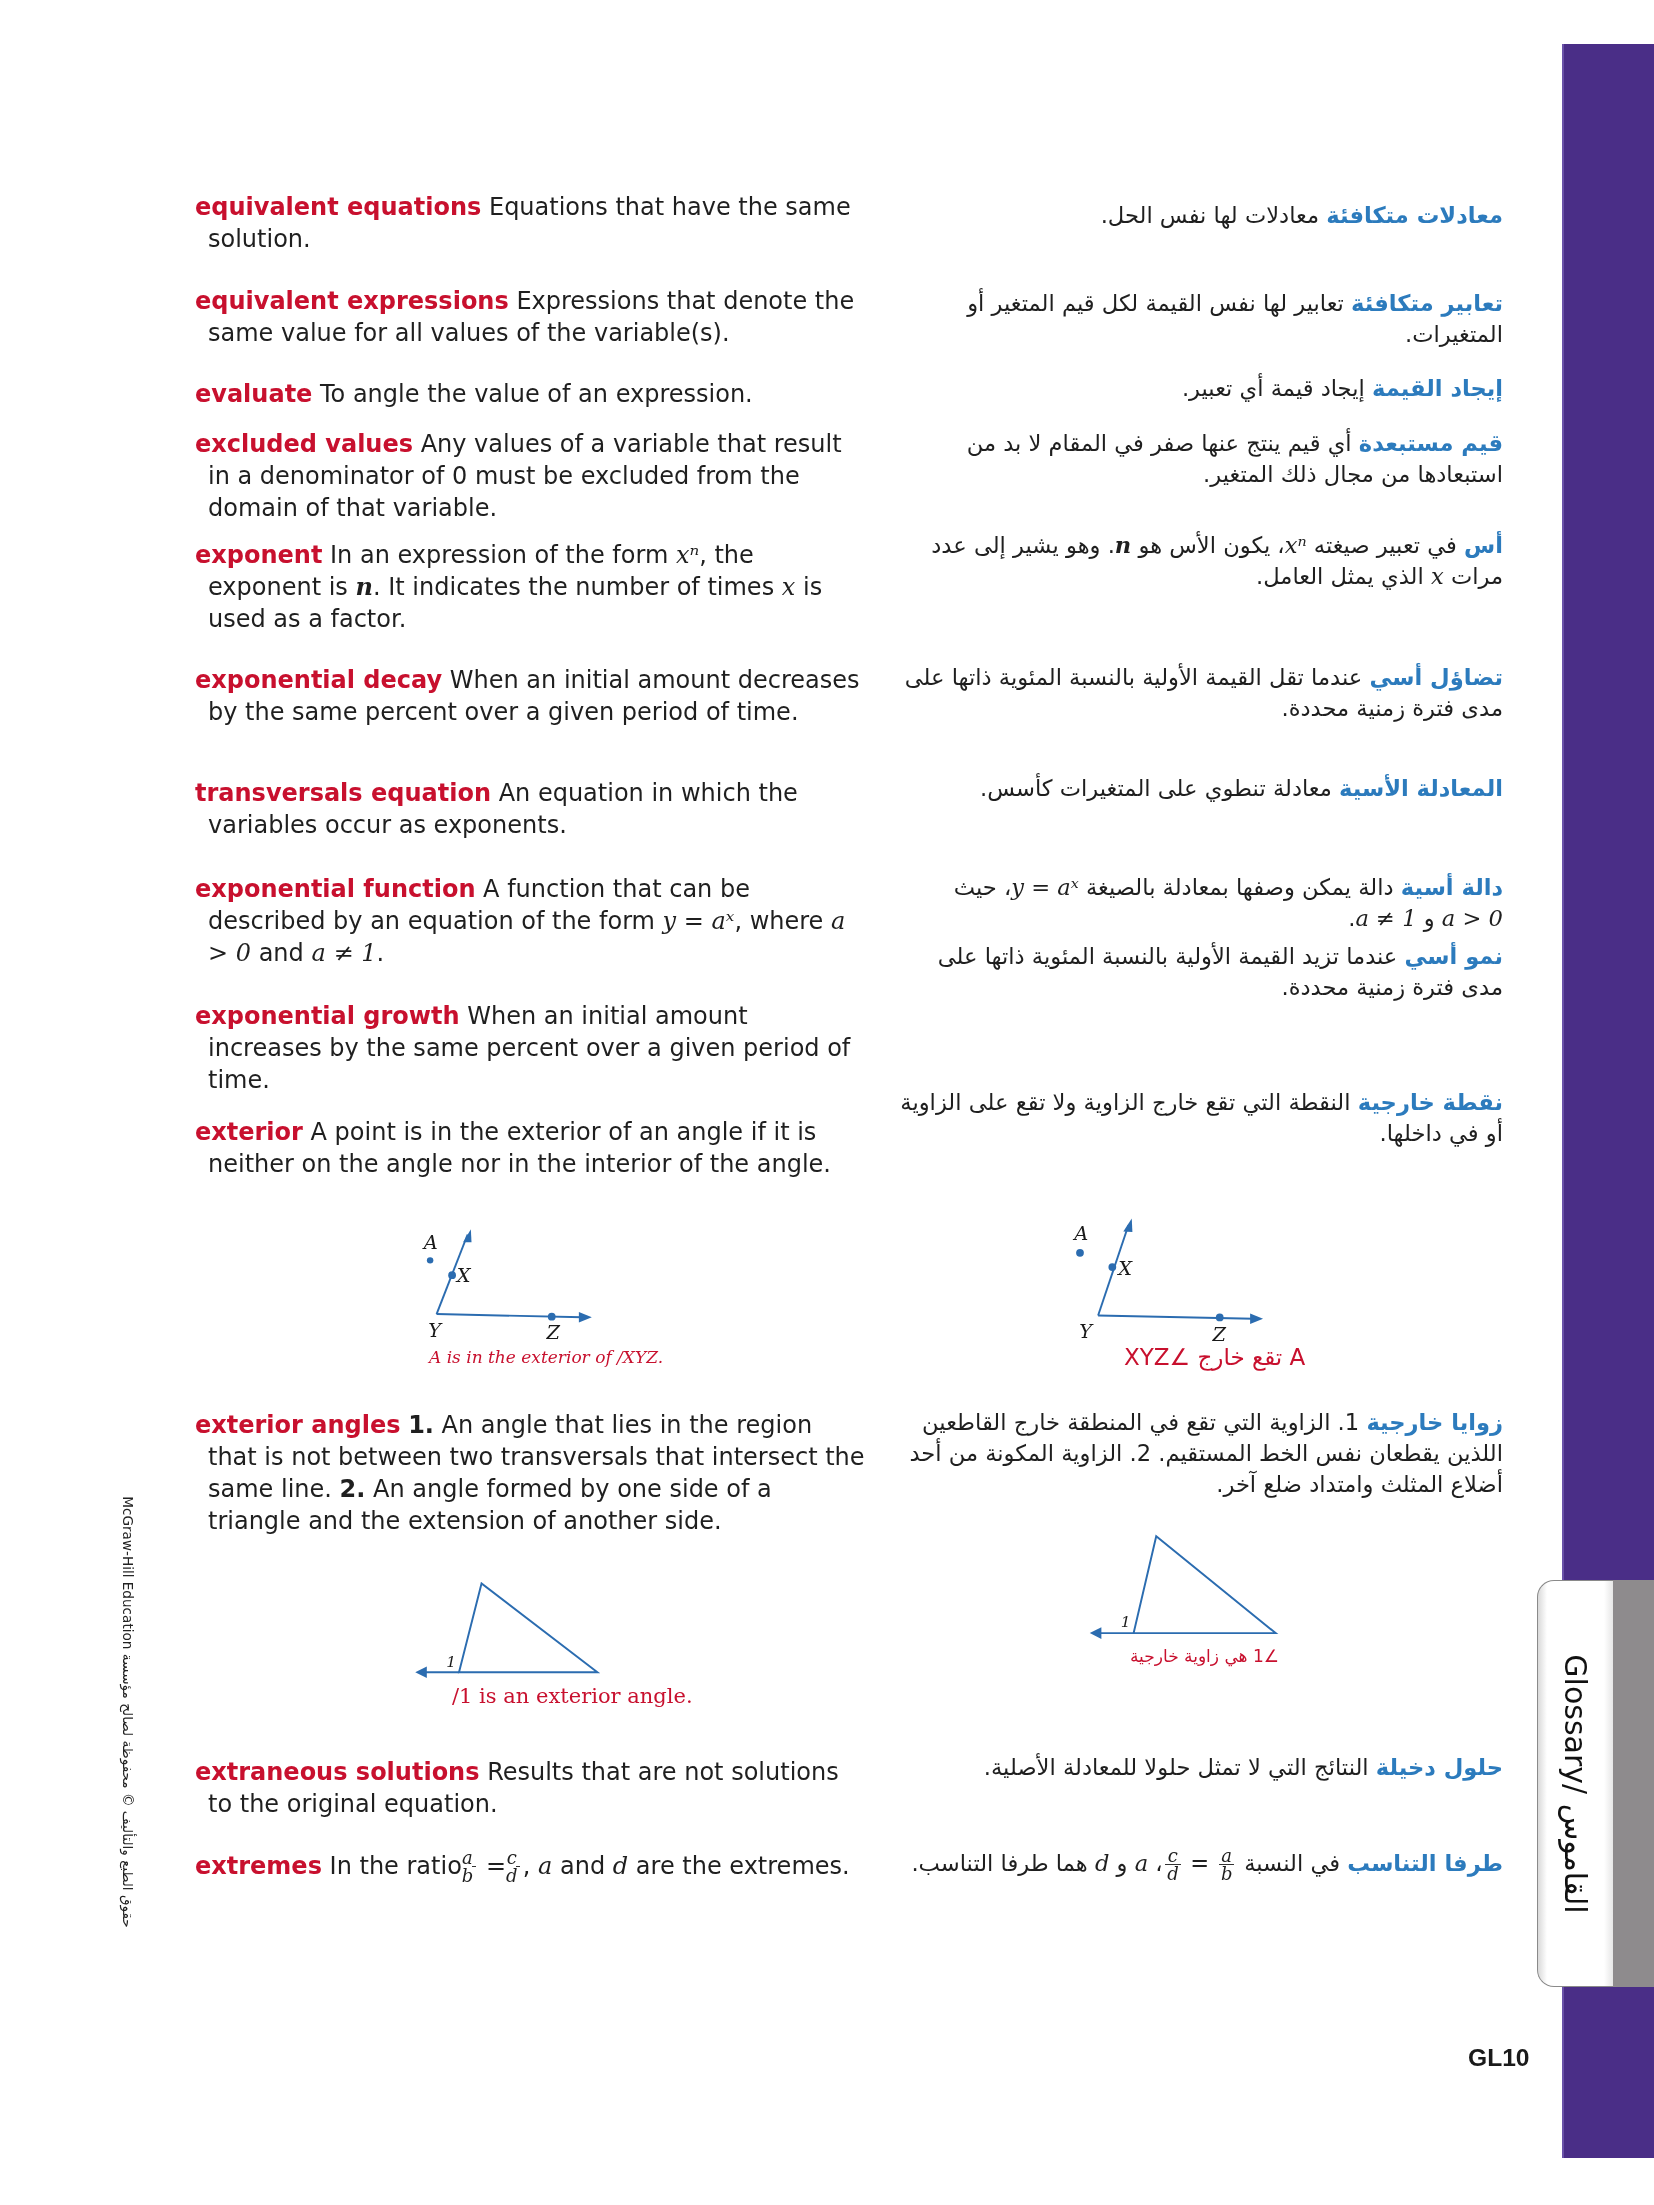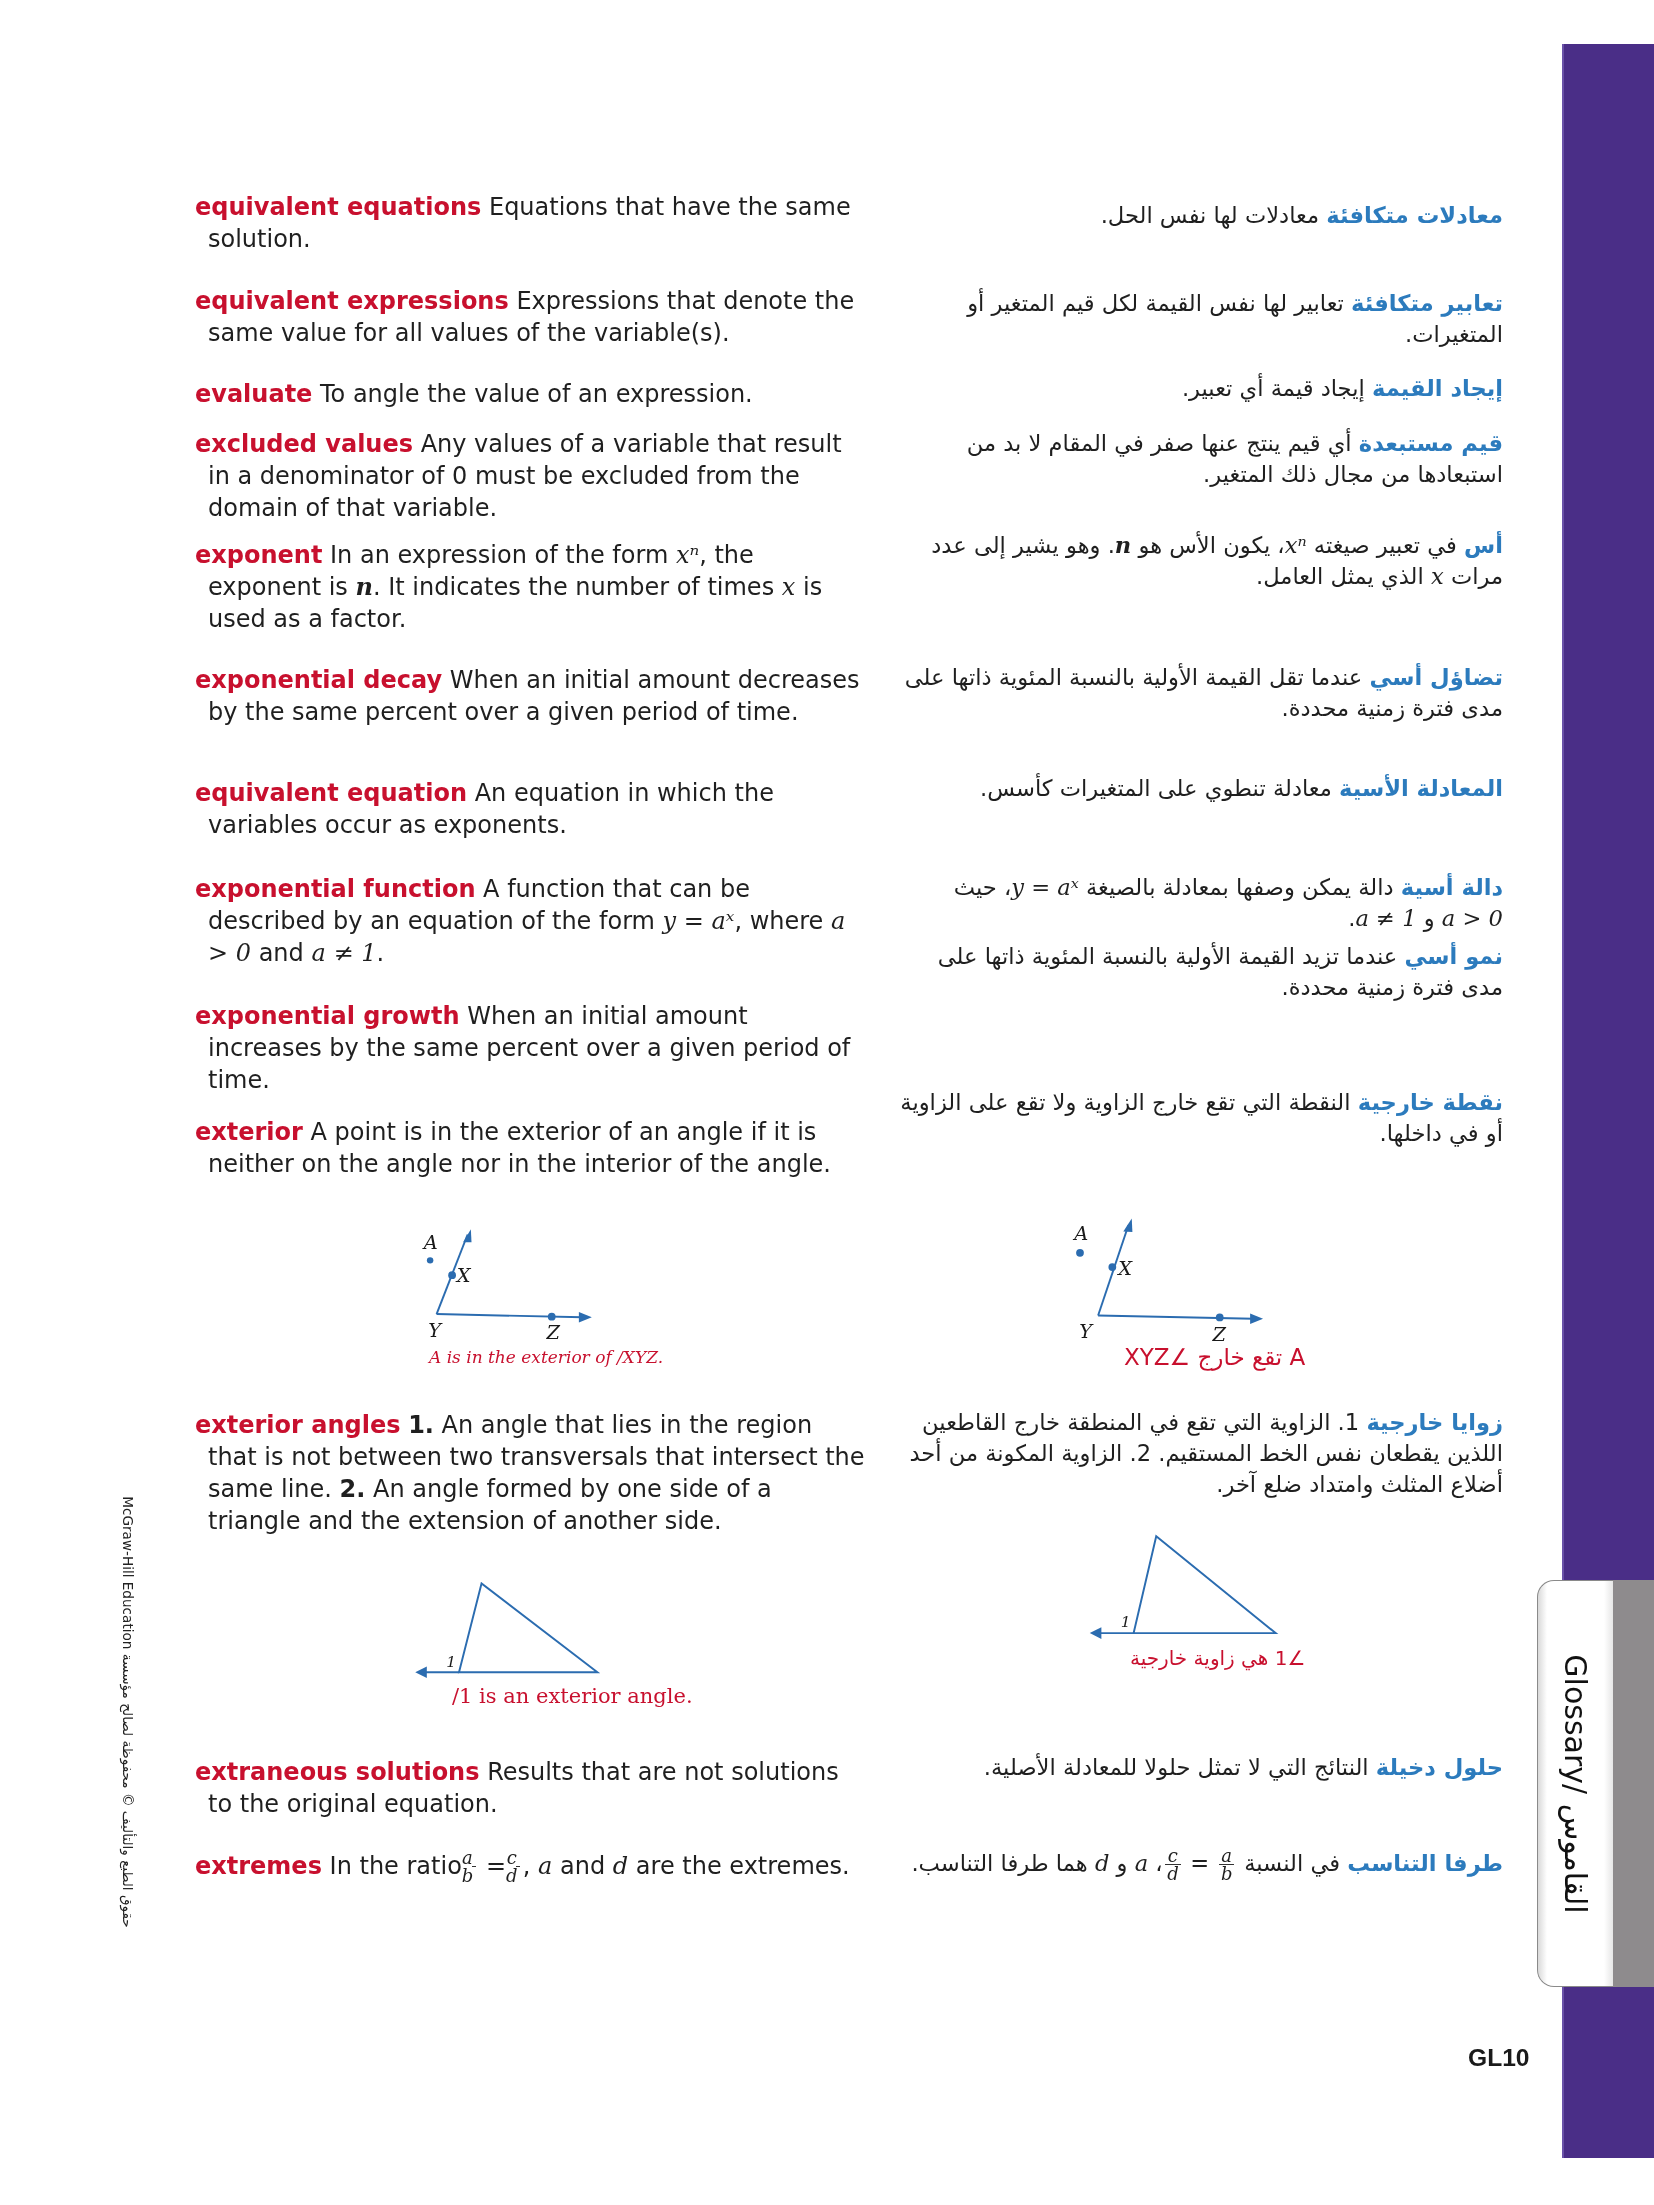--- a/index.html
+++ b/index.html
@@ -111,21 +111,21 @@
 <div class="en" style="top:664px">
   <span class="term">exponential decay</span>
   <span>When an initial amount decreases by the same percent over a given period of time.</span>
 </div>
 <div class="ar" style="top:662px">
   <span class="term">تضاؤل أسي</span>
   <span>عندما تقل القيمة الأولية بالنسبة المئوية ذاتها على مدى فترة زمنية محددة.</span>
 </div>
 
 <div class="en" style="top:777px">
-  <span class="term">equivalent equation</span>
+  <span class="term">transversals equation</span>
   <span>An equation in which the variables occur as exponents.</span>
 </div>
 <div class="ar" style="top:773px">
   <span class="term">المعادلة الأسية</span>
   <span>معادلة تنطوي على المتغيرات كأسس.</span>
 </div>
 
 <div class="en" style="top:873px">
   <span class="term">exponential function</span>
   <span>A function that can be described by an equation of the form</span>
@@ -210,21 +210,21 @@
   <text x="60" y="140" style="font-size:24px">1</text>
 </svg>
 <div class="caption" style="left:420px; top:1684px; font-style:normal; font-size:21px">/1 is an exterior angle.</div>
 
 <svg class="fig" style="left:1082px; top:1531px" width="213" height="110" viewBox="0 0 330 170">
   <polygon points="115,8 80,158 300,158" fill="none" stroke="#2b6cb0" stroke-width="3"></polygon>
   <line x1="80" y1="158" x2="25" y2="158" stroke="#2b6cb0" stroke-width="3"></line>
   <polygon points="12,158 30,149 30,167" fill="#2b6cb0"></polygon>
   <text x="60" y="148" style="font-size:24px">1</text>
 </svg>
-<div class="caption ar-cap" dir="rtl" style="left:1098px; top:1646px; font-size:20px">∠1 هي زاوية خارجية</div>
+<div class="caption ar-cap" dir="rtl" style="left:1098px; top:1646px; font-size:17px">∠1 هي زاوية خارجية</div>
 
 <div class="en" style="top:1756px">
   <span class="term">extraneous solutions</span>
   <span>Results that are not solutions to the original equation.</span>
 </div>
 <div class="ar" style="top:1752px">
   <span class="term">حلول دخيلة</span>
   <span>النتائج التي لا تمثل حلولا للمعادلة الأصلية.</span>
 </div>
 

